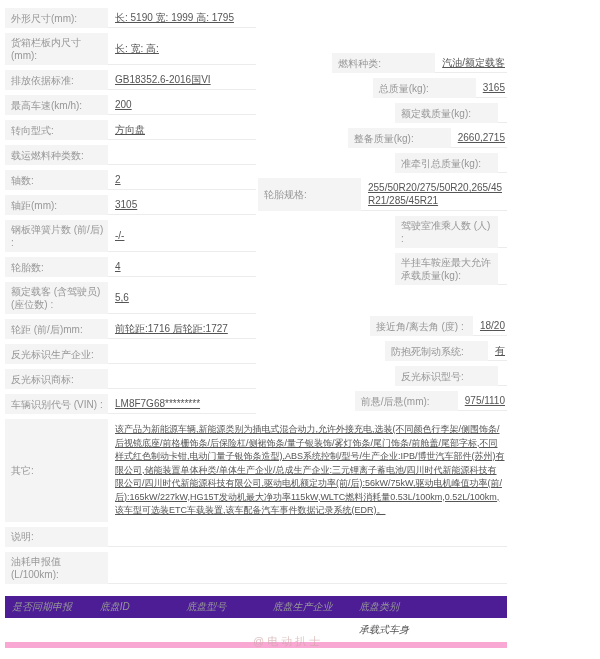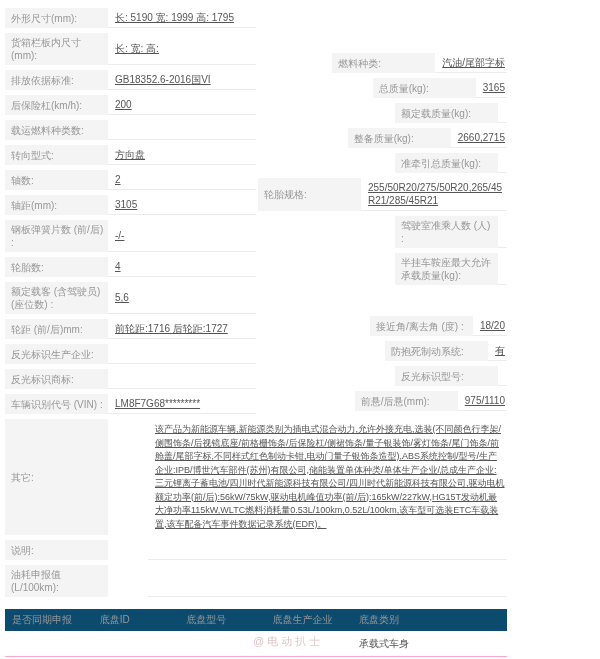--- a/index.html
+++ b/index.html
@@ -11,28 +11,28 @@
   .col.right{padding-left:2px;margin-top:45px;align-items:flex-end;}
   .spec-row{display:flex;align-items:stretch;margin-bottom:5px;}
   .lbl{width:103px;min-height:20px;background:#f4f4f4;color:#979797;
        font-size:10px;line-height:13px;padding:3px 3px 3px 6px;
        display:flex;align-items:center;flex-shrink:0;}
   .val{flex:1;min-height:20px;border-bottom:1px solid #ececec;color:#555;
        font-size:10px;line-height:13px;padding:3px 2px 3px 7px;
        display:flex;align-items:center;word-break:break-all;text-decoration:underline;}
   .gap-top{margin-top:26px;}
   .full-rows{width:100%;}
-  .full-rows .val{display:block;margin-left:40px;}
+  .full-rows .val{display:block;}
   .remarks .val{font-size:9px;line-height:13.5px;color:#555;padding-top:4px;padding-bottom:4px;border-bottom:none;}
   .remarks .lbl{align-items:center;}
   .mini-table{width:100%;}
   .mt-grid{display:grid;grid-template-columns:17.5% 17.2% 17.2% 17.2% 30.9%;}
-  .mt-header{background:#0c4a6e;min-height:20px;align-items:center;}
+  .mt-header{background:#4c1d95;min-height:20px;align-items:center;font-style:italic;}
   .mt-header .hcell{color:#979797;font-size:10px;padding:4px 2px 4px 7px;}
-  .mt-row{min-height:26px;border-bottom:1px solid #f9a8d4;align-items:center;}
+  .mt-row{min-height:26px;border-bottom:6px solid #f9a8d4;align-items:center;font-style:italic;}
   .mt-row .cell{color:#555;font-size:10px;padding:5px 2px 5px 7px;word-break:break-all;}
   .tbl1{margin-top:12px;}
   .tbl2{margin-top:18px;}
   .watermark{position:absolute;left:253px;top:634px;font-size:11px;letter-spacing:3px;
              color:rgba(205,165,165,0.65);pointer-events:none;white-space:nowrap;}
 </style>
 </head>
 <body>
 
 <div class="sheet">
@@ -45,32 +45,32 @@
         </div>
       <div class="spec-row">
           <div class="lbl">货箱栏板内尺寸(mm):</div>
           <div class="val">长: 宽: 高:</div>
         </div>
       <div class="spec-row">
           <div class="lbl">排放依据标准:</div>
           <div class="val">GB18352.6-2016国VI</div>
         </div>
       <div class="spec-row">
-          <div class="lbl">后保险杠(km/h):</div>
+          <div class="lbl">最高车速(km/h):</div>
           <div class="val">200</div>
-        </div>
-      <div class="spec-row">
-          <div class="lbl">载运燃料种类数:</div>
-          <div class="val"></div>
         </div>
       <div class="spec-row">
           <div class="lbl">转向型式:</div>
           <div class="val">方向盘</div>
         </div>
       <div class="spec-row">
+          <div class="lbl">载运燃料种类数:</div>
+          <div class="val"></div>
+        </div>
+      <div class="spec-row">
           <div class="lbl">轴数:</div>
           <div class="val">2</div>
         </div>
       <div class="spec-row">
           <div class="lbl">轴距(mm):</div>
           <div class="val">3105</div>
         </div>
       <div class="spec-row">
           <div class="lbl">钢板弹簧片数 (前/后) :</div>
           <div class="val">-/-</div>
@@ -97,21 +97,21 @@
         </div>
       <div class="spec-row">
           <div class="lbl">车辆识别代号 (VIN) :</div>
           <div class="val">LM8F7G68*********</div>
         </div>
     </div>
 
     <div class="col right">
       <div class="spec-row">
           <div class="lbl">燃料种类:</div>
-          <div class="val">汽油/尾部字标</div>
+          <div class="val">汽油/额定载客</div>
         </div>
       <div class="spec-row">
           <div class="lbl">总质量(kg):</div>
           <div class="val">3165</div>
         </div>
       <div class="spec-row">
           <div class="lbl">额定载质量(kg):</div>
           <div class="val"></div>
         </div>
       <div class="spec-row">

